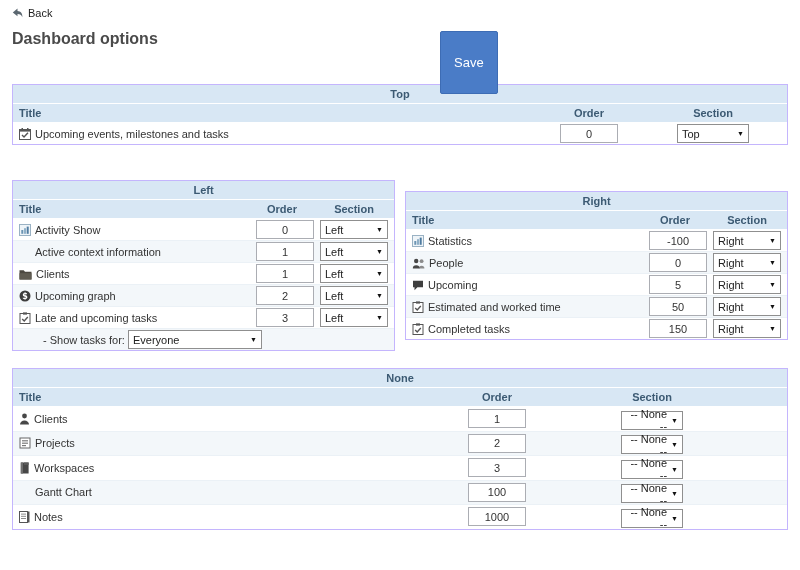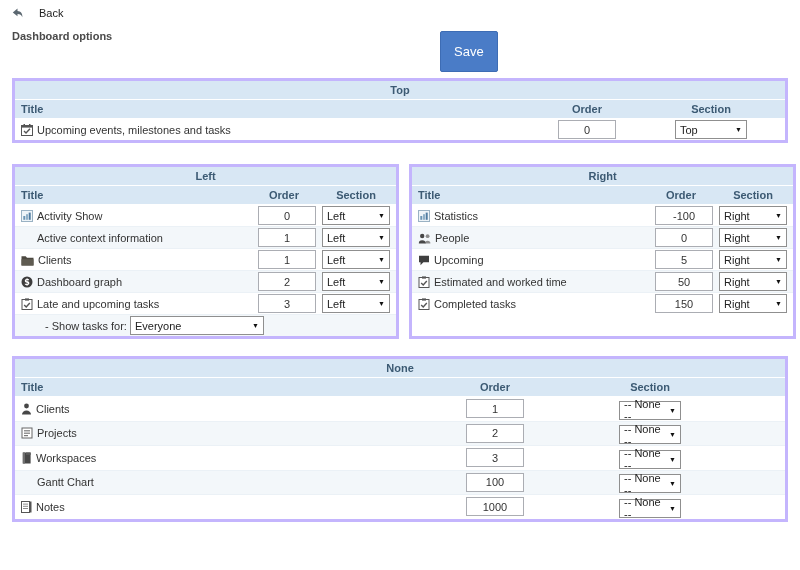--- a/index.html
+++ b/index.html
@@ -3,32 +3,32 @@
 <meta charset="utf-8">
 <style>
   html,body{margin:0;padding:0;}
   body{
     width:800px;height:570px;overflow:hidden;background:#fff;
     font-family:"Liberation Sans",sans-serif;font-size:11px;color:#333;
     position:relative;
   }
   .page{padding:5px 12px 0 12px;}
   
-  .back{display:inline-flex;align-items:center;gap:16px;color:#222;cursor:pointer;margin-top:2px;}
+  .back{display:inline-flex;align-items:center;gap:5px;color:#222;cursor:pointer;margin-top:2px;}
   .back svg{display:block;}
   
-  h1{font-size:11px;font-weight:bold;color:#4a4a4a;margin:10px 0 0 0;}
+  h1{font-size:16px;font-weight:bold;color:#4a4a4a;margin:10px 0 0 0;}
   .btn{
     display:inline-block;background:#4a7cc7;border:1px solid #3d6cb4;color:#fff;
-    font-size:13px;padding:12px 13px;border-radius:2px;cursor:pointer;
+    font-size:13px;padding:23px 13px;border-radius:2px;cursor:pointer;
     font-family:"Liberation Sans",sans-serif;
   }
   .top-save{position:absolute;left:440px;top:31px;}
   
-  .tbl{border:3px solid #c4b5fd;background:#fff;}
+  .tbl{border:1px solid #c4b5fd;background:#fff;}
   .tbl-head{
     background:#d8e7f4;color:#3c5a73;font-weight:bold;text-align:center;
     padding:3px 0;border-bottom:1px solid #fff;
   }
   table{width:100%;border-collapse:collapse;font-size:11px;table-layout:fixed;}
   thead th{
     background:#d8e7f4;color:#3c5a73;font-weight:bold;text-align:center;
     padding:3px 6px;border-bottom:1px solid #fff;
   }
   thead th.th-title{text-align:left;}
@@ -43,35 +43,35 @@
   input.order{
     width:52px;height:15px;text-align:center;border:1px solid #abadb3;
     font-size:11px;font-family:"Liberation Sans",sans-serif;color:#333;padding:1px 2px;
   }
   .sel{
     display:inline-flex;justify-content:space-between;align-items:center;
     border:1px solid #8f8f8f;background:#fff;padding:2px 4px;box-sizing:border-box;
     height:19px;cursor:pointer;text-align:left;color:#222;
   }
   .sel .arrow{font-size:7px;color:#111;margin-left:4px;}
-  .w-side{width:68px;} .w-top{width:72px;} .w-none{width:62px;} .w-sub{width:134px;}
+  .w-side{width:68px;} .w-top{width:72px;} .w-none{width:62px;text-align:right;} .w-sub{width:134px;}
   
   .sub-cell{padding-left:30px !important;}
   .radio{
     display:inline-block;width:9px;height:9px;border:1px solid #8a8a8a;border-radius:50%;
     background:#fff;vertical-align:-1px;margin:0 3px 0 7px;cursor:pointer;
   }
   .radio.checked{position:relative;}
   .radio.checked::after{
     content:'';position:absolute;left:2px;top:2px;width:5px;height:5px;
     border-radius:50%;background:#444;
   }
   
   .top-table{margin-top:36px;}
-  .mid{display:flex;gap:10px;margin-top:21px;}
+  .mid{display:flex;gap:10px;margin-top:35px;align-items:center;}
   .mid .tbl{flex:0 0 381px;width:381px;}
   .none-table{margin-top:17px;}
 </style>
 </head>
 <body>
 
 <div class="page">
 
   <div class="back">
     <span class="icon">
@@ -168,21 +168,21 @@
               <td class="c-order"><input class="order" type="text" value="1" style=""></td>
               <td class="c-section"><span class="sel w-side">
                   <span class="sel-val">Left</span>
                   <span class="arrow">▼</span>
                 </span></td>
             </tr>
             <tr>
               <td class="c-title"><span class="icon"><svg width="12" height="12" viewBox="0 0 12 12">
                     <circle cx="6" cy="6" r="5.5" fill="#3d3d3d"></circle>
                     <text x="6" y="8.7" font-size="8" text-anchor="middle" fill="#fff" font-family="DejaVu Sans, sans-serif" font-weight="bold">$</text>
-                  </svg></span><span>Dashboard graph</span></td>
+                  </svg></span><span>Upcoming graph</span></td>
               <td class="c-order"><input class="order" type="text" value="2" style=""></td>
               <td class="c-section"><span class="sel w-side">
                   <span class="sel-val">Left</span>
                   <span class="arrow">▼</span>
                 </span></td>
             </tr>
             <tr>
               <td class="c-title"><span class="icon"><svg width="12" height="12" viewBox="0 0 12 12">
                     <rect x="1" y="1.5" width="10" height="10" fill="#fff" stroke="#555"></rect>
                     <rect x="4" y="0.4" width="4" height="2.2" fill="#555"></rect>

